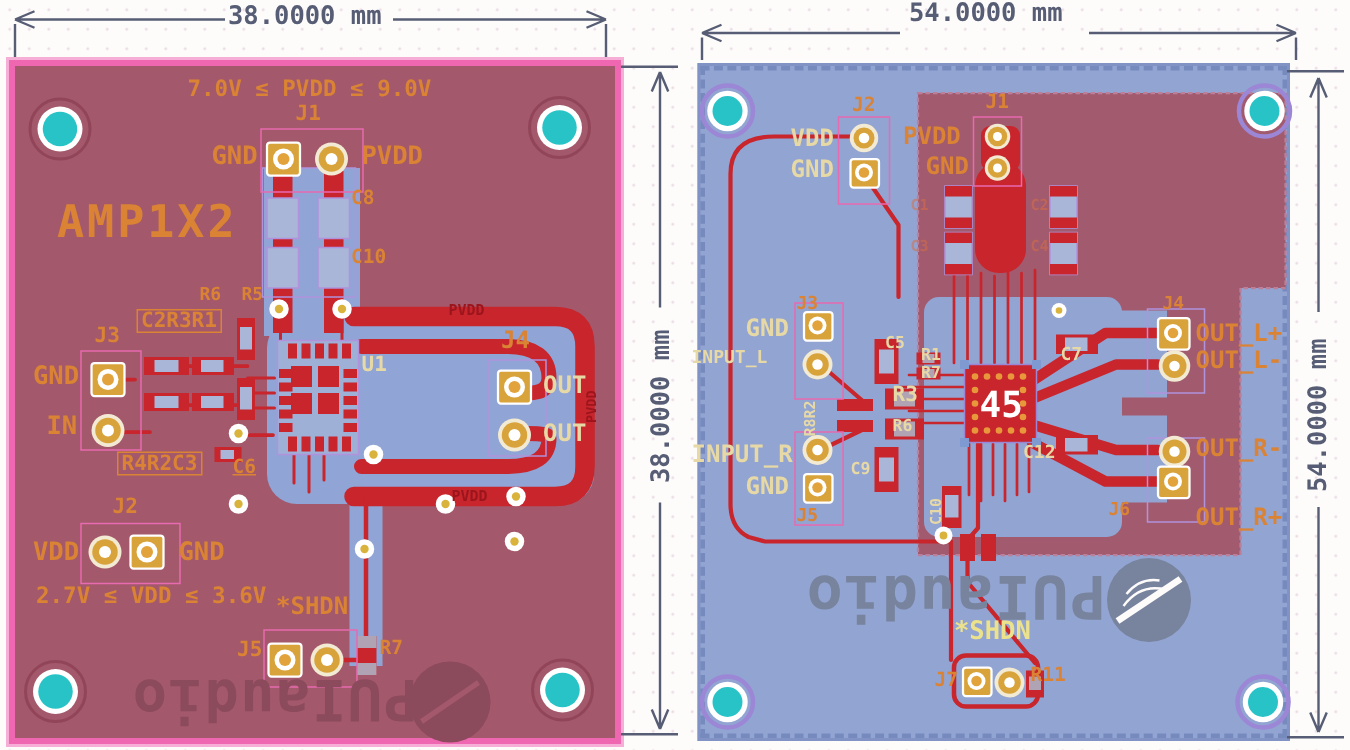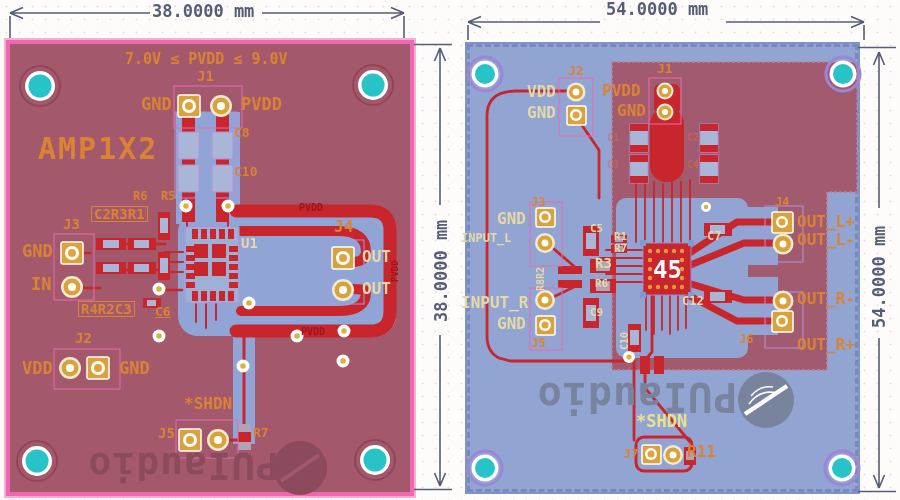--- a/index.html
+++ b/index.html
@@ -413,20 +413,21 @@
       <div class="lbl crm" style="left: 241px; top: 236px; font-size: 14px;">U1</div>
       <div class="lbl red" style="left: 299px; top: 203px; font-size: 10px;">PVDD</div>
       <div class="lbl org" style="left: 334px; top: 219px; font-size: 16px;">J4</div>
       <div class="lbl crm" style="left: 362px; top: 249px; font-size: 16px;">OUT</div>
       <div class="lbl crm" style="left: 362px; top: 281px; font-size: 16px;">OUT</div>
       <div class="lbl red" style="left: 391px; top: 282px; font-size: 9px; transform: rotate(-90deg); transform-origin: left top;">PVDD</div>
       <div class="lbl red" style="left: 301px; top: 327px; font-size: 10px;">PVDD</div>
       <div class="lbl org" style="left: 75px; top: 331px; font-size: 14px;">J2</div>
       <div class="lbl org" style="left: 22px; top: 360px; font-size: 17px;">VDD</div>
       <div class="lbl org" style="left: 119px; top: 360px; font-size: 17px;">GND</div>
+      <div class="lbl org" style="left: 24px; top: 390px; font-size: 15px;">2.7V ≤ VDD ≤ 3.6V</div>
       <div class="lbl org" style="left: 184px; top: 396px; font-size: 16px;">*SHDN</div>
       <div class="lbl org" style="left: 158px; top: 426px; font-size: 14px;">J5</div>
       <div class="lbl org" style="left: 253px; top: 426px; font-size: 13px;">R7</div>
       <div class="lbl org" style="left: 568px; top: 64px; font-size: 13px;">J2</div>
       <div class="lbl crm" style="left: 527px; top: 84px; font-size: 16px;">VDD</div>
       <div class="lbl crm" style="left: 527px; top: 105px; font-size: 16px;">GND</div>
       <div class="lbl org" style="left: 657px; top: 62px; font-size: 13px;">J1</div>
       <div class="lbl org" style="left: 602px; top: 83px; font-size: 16px;">PVDD</div>
       <div class="lbl org" style="left: 617px; top: 103px; font-size: 16px;">GND</div>
       <div class="lbl fnt" style="left: 607px; top: 133px; font-size: 10px;">C1</div>
@@ -435,31 +436,31 @@
       <div class="lbl fnt" style="left: 687px; top: 160px; font-size: 10px;">C4</div>
       <div class="lbl org" style="left: 531px; top: 196px; font-size: 12px;">J3</div>
       <div class="lbl crm" style="left: 497px; top: 211px; font-size: 16px;">GND</div>
       <div class="lbl crm" style="left: 461px; top: 232px; font-size: 12px;">INPUT_L</div>
       <div class="lbl crm" style="left: 536px; top: 291px; font-size: 10px; transform: rotate(-90deg); transform-origin: left top;">R8R2</div>
       <div class="lbl crm" style="left: 590px; top: 223px; font-size: 11px;">C5</div>
       <div class="lbl crm" style="left: 614px; top: 231px; font-size: 11px; text-align: center;">R1</div>
       <div class="lbl crm" style="left: 614px; top: 243px; font-size: 11px;">R7</div>
       <div class="lbl crm" style="left: 595px; top: 256px; font-size: 14px;">R3</div>
       <div class="lbl crm" style="left: 595px; top: 278px; font-size: 11px;">R6</div>
-      <div class="lbl crm" style="left: 590px; top: 307px; font-size: 11px;">C9</div>
+      <div class="lbl crm" style="left: 567px; top: 307px; font-size: 11px;">C9</div>
       <div class="lbl crm" style="left: 707px; top: 230px; font-size: 12px;">C7</div>
       <div class="lbl crm" style="left: 682px; top: 295px; font-size: 12px;">C12</div>
       <div class="lbl crm" style="left: 620px; top: 350px; font-size: 10px; transform: rotate(-90deg); transform-origin: left top;">C10</div>
       <div class="lbl wht" style="left: 653px; top: 258px; font-size: 24px;">45</div>
       <div class="lbl crm" style="left: 461px; top: 295px; font-size: 16px;">INPUT_R</div>
       <div class="lbl crm" style="left: 497px; top: 316px; font-size: 16px;">GND</div>
       <div class="lbl org" style="left: 531px; top: 337px; font-size: 12px;">J5</div>
       <div class="lbl org" style="left: 775px; top: 196px; font-size: 12px;">J4</div>
       <div class="lbl org" style="left: 797px; top: 214px; font-size: 16px;">OUT_L+</div>
       <div class="lbl org" style="left: 797px; top: 232px; font-size: 16px;">OUT_L-</div>
       <div class="lbl org" style="left: 797px; top: 291px; font-size: 16px;">OUT_R-</div>
       <div class="lbl org" style="left: 797px; top: 309px; font-size: 16px; margin-top: 28px;">OUT_R+</div>
       <div class="lbl org" style="left: 739px; top: 333px; font-size: 12px;">J6</div>
       <div class="lbl yel" style="left: 636px; top: 413px; font-size: 17px;">*SHDN</div>
       <div class="lbl org" style="left: 623px; top: 447px; font-size: 13px;">J7</div>
-      <div class="lbl org" style="left: 687px; top: 444px; font-size: 16px;">R11</div>
+      <div class="lbl org" style="left: 687px; top: 444px; font-size: 13px;">R11</div>
     </div>
 </div>
 
 </body></html>

